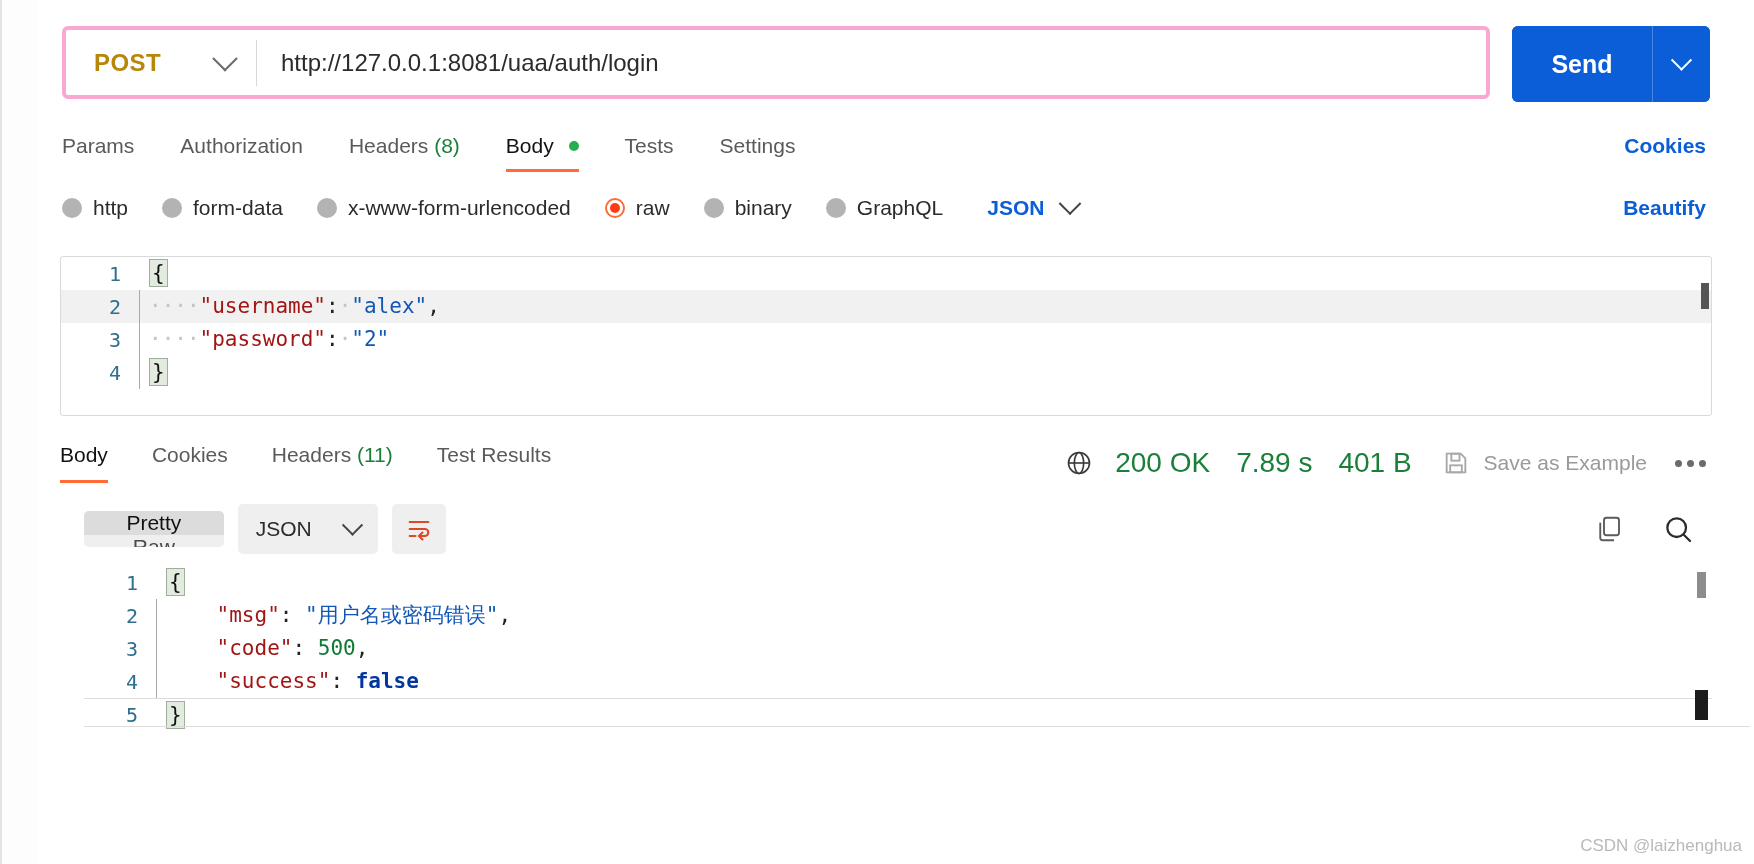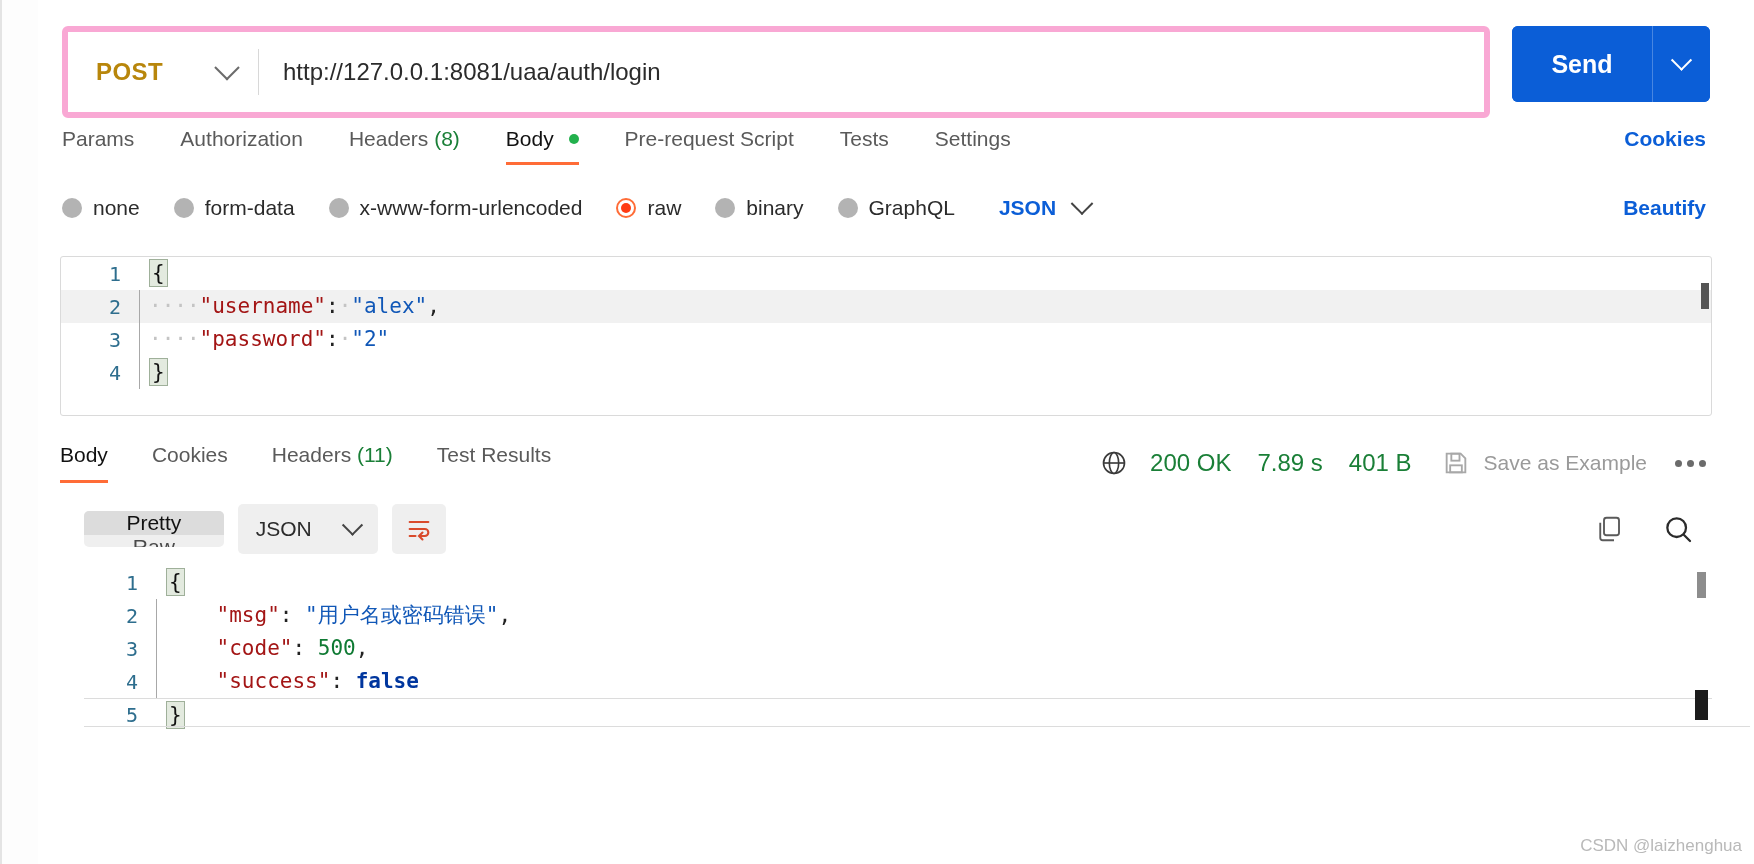--- a/index.html
+++ b/index.html
@@ -28,24 +28,24 @@
     position: absolute;
     left: 24px; top: 26px;
     width: 1648px; height: 76px;
     display: flex;
     align-items: stretch;
   }
   .url-box {
     flex: 1;
     display: flex;
     align-items: center;
-    border: 6px solid #f9a8d4;
+    border: 4px solid #f9a8d4;
     border-radius: 6px;
     background: #fff;
-    height: 92px;
+    height: 73px;
   }
   .method-sel {
     display: flex;
     align-items: center;
     justify-content: space-between;
     width: 190px;
     height: 100%;
     padding: 0 22px 0 28px;
     cursor: pointer;
   }
@@ -109,21 +109,21 @@
     border-color: #fff;
     width: 15px; height: 15px;
   }
 
   
   .req-tabs {
     position: absolute;
     left: 24px; top: 120px;
     width: 1648px; height: 52px;
     display: flex;
-    align-items: center;
+    align-items: flex-end;
   }
   .rtab {
     position: relative;
     font-size: 21px;
     color: #5a5a5a;
     margin-right: 46px;
     padding-bottom: 14px;
     cursor: pointer;
     white-space: nowrap;
   }
@@ -304,21 +304,21 @@
     display: flex;
     align-items: center;
   }
   .globe {
     margin-right: 22px;
     display: flex;
     align-items: center;
     cursor: pointer;
   }
   .stat {
-    font-size: 24px;
+    font-size: 28px;
     color: #1a7f37;
     margin-right: 26px;
     white-space: nowrap;
   }
   .save-ex {
     display: flex;
     align-items: center;
     margin-left: 4px;
     margin-right: 22px;
     cursor: pointer;
@@ -474,35 +474,32 @@
       </div>
       <div class="rtab">
         <span>Headers</span>
         <span class="cnt">(8)</span>
       </div>
       <div class="rtab active">
         <span>Body</span>
         <span class="dot-green"></span>
       </div>
       <div class="rtab">
-        <span>Pre-request Script</span>
-      </div>
-      <div class="rtab">
         <span>Tests</span>
       </div>
       <div class="rtab">
         <span>Settings</span>
       </div>
       <div class="cookies-link">Cookies</div>
     </div>
 
     <div class="body-type-row">
       <div class="radio-item">
         <span class="radio"></span>
-        <span class="radio-label">none</span>
+        <span class="radio-label">http</span>
       </div>
       <div class="radio-item">
         <span class="radio"></span>
         <span class="radio-label">form-data</span>
       </div>
       <div class="radio-item">
         <span class="radio"></span>
         <span class="radio-label">x-www-form-urlencoded</span>
       </div>
       <div class="radio-item">

